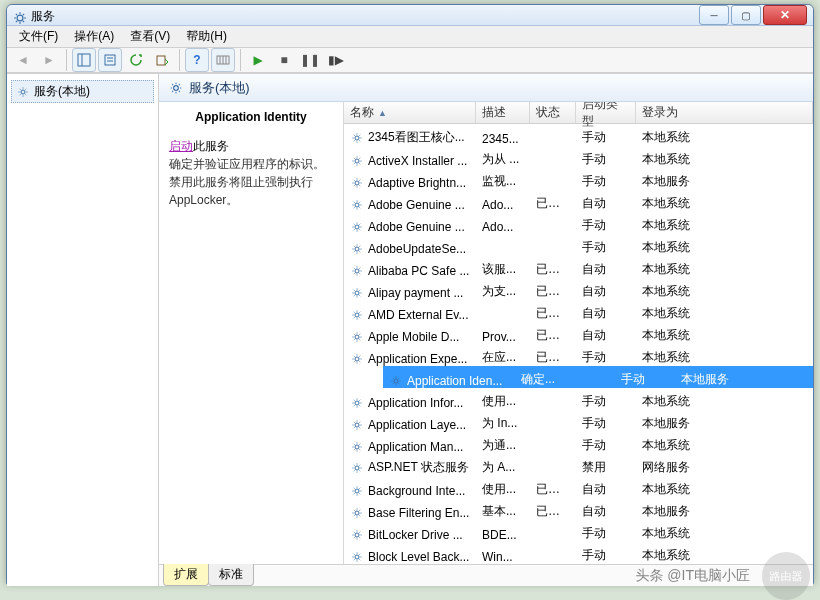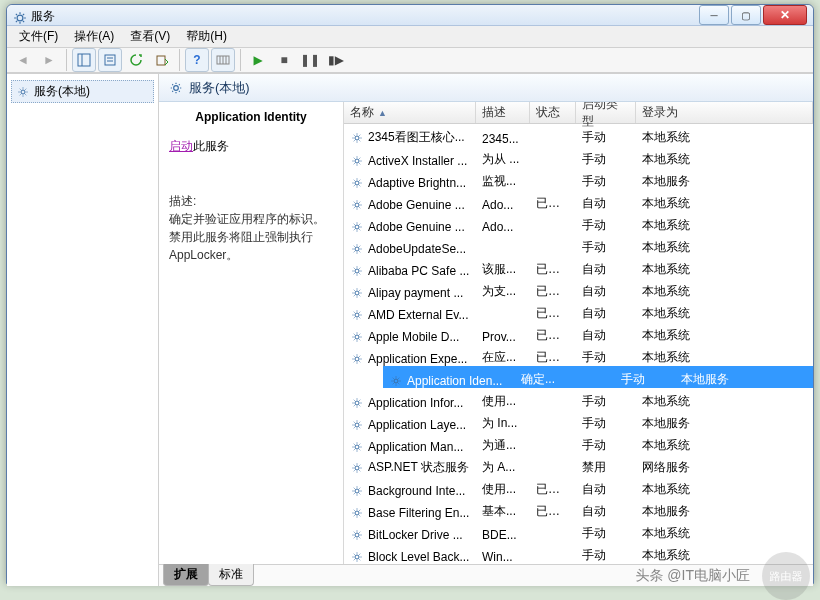--- a/index.html
+++ b/index.html
@@ -39,21 +39,21 @@
 .rows { flex: 1; overflow-y: auto; overflow-x:hidden; }
 .row { display: flex; height: 22px; align-items: flex-end; padding-right:4px; }
 .row.selected { background: #3399ff; color: #fff; margin-left: 39px; }
 .row.selected .svc-name{ color:#fff; }
 .rcell { padding: 0 6px; font-size: 12px; white-space: nowrap; overflow: hidden; text-overflow: ellipsis; }
 .rc-name{ width:132px; display:flex; align-items:center; gap:4px; }
 .rc-desc{ width:54px; } .rc-status{ width:46px; } .rc-startup{ width:60px; } .rc-logon{ flex:1; }
 .gear { width:14px; height:14px; display:inline-flex; align-items:center; justify-content:center; flex-shrink:0; }
 .tabs-bottom { height: 22px; border-top: 1px solid #d0d0d0; display: flex; align-items: flex-end; padding-left: 4px; background:#fafafa;}
 .btab { border: 1px solid #b8b8b8; border-top:none; padding: 2px 10px; font-size: 12px; background: #fff; border-radius:0 0 4px 4px; margin-right:-1px;}
-.btab.active { background: #a3a3a3; font-weight:bold; }
+.btab.active { background: #fef9c3; font-weight:normal; }
 .btab.inactive{ background:#f0f0f0; }
 .rows::-webkit-scrollbar{ width:17px; }
 .rows::-webkit-scrollbar-track{ background:#f0f0f0; border-left:1px solid #d8d8d8;}
 .rows::-webkit-scrollbar-thumb{ background:#c8d4e2; border:1px solid #a8b8c8; border-radius:2px;}
 .play{color:#2a9d2a;} .stop{color:#555;} .pause{color:#555;} .arrow-dis{color:#aaa;}
 .watermark{ position:absolute; right:10px; bottom:0; font-size:14px; color:#868686; display:flex; align-items:center; gap:12px;}
 .wm-circle{ width:48px; height:48px; border-radius:50%; background:rgba(120,120,120,0.22); display:flex;align-items:center;justify-content:center; color:#fff; font-size:11px;}
 </style>
 </head>
 <body>
@@ -152,21 +152,20 @@
           </span>
         <span class="catbar-text">服务(本地)</span>
       </div>
 
       <div class="detail-split">
         <div class="info-pane">
           <div class="info-title">Application Identity</div>
           <div>
             <a class="info-link">启动</a><span>此服务</span>
           </div>
-          <div class="info-desc-label">描述:</div>
           <div class="info-desc">确定并验证应用程序的标识。禁用此服务将阻止强制执行 AppLocker。</div>
         </div>
 
         <div class="list-pane">
           <div class="headers">
             <div class="hcell hc-name">
                 <span>名称</span>
                 <span class="sort-arrow">▲</span>
               </div>
             <div class="hcell hc-desc">描述</div>

